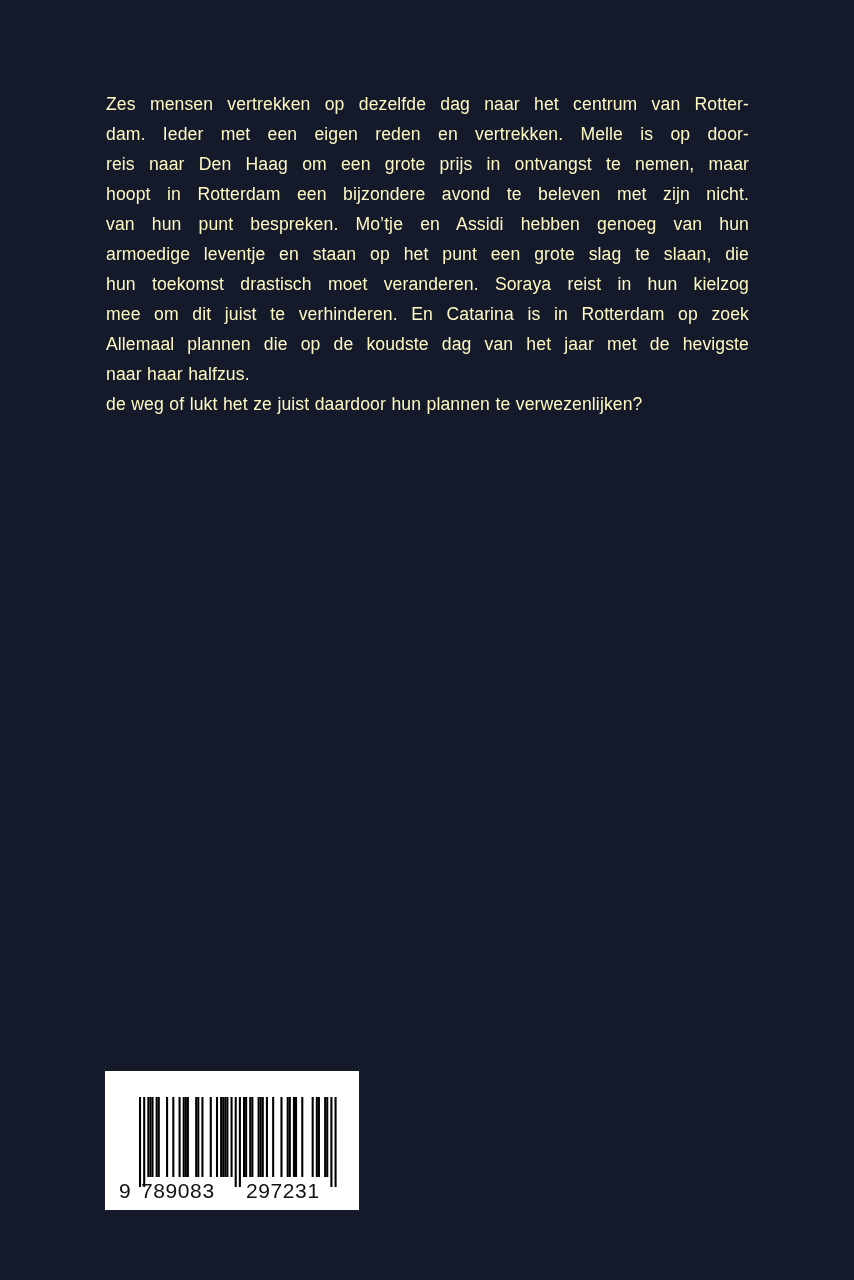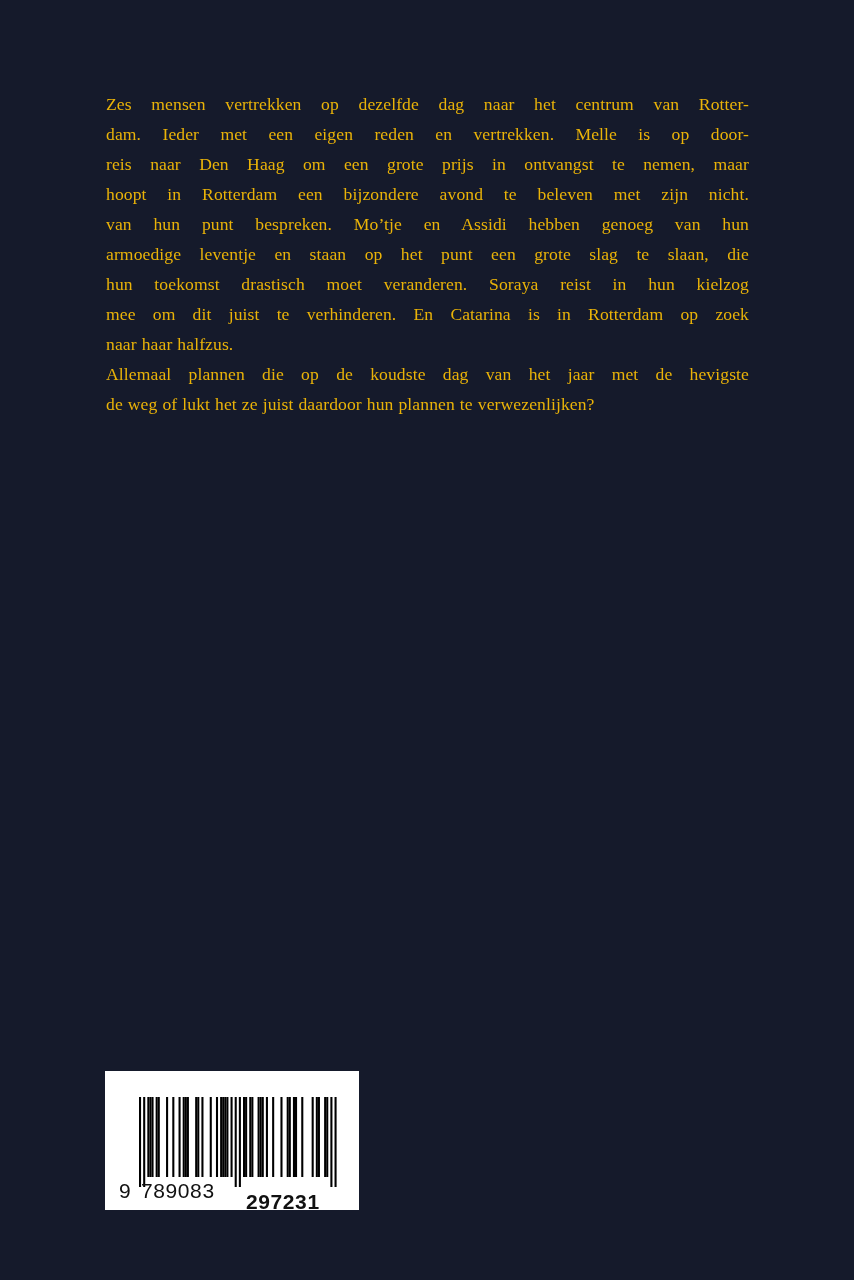--- a/index.html
+++ b/index.html
@@ -11,22 +11,22 @@
       height: 1280px;
       background: #151a2b;
       position: relative;
       overflow: hidden;
     }
     .blurb {
       position: absolute;
       left: 106px;
       top: 89px;
       width: 643px;
-      color: #eab308;
-      font-family: Liberation Serif, serif;
+      color: #fef9c3;
+      font-family: Liberation Sans, sans-serif;
       font-size: 17.6px;
       line-height: 30px;
       text-align: justify;
       letter-spacing: 0.1px;
       word-spacing: 0.5px;
     }
     .blurb .line {
       display: block;
       height: 30px;
       white-space: nowrap;
@@ -62,22 +62,22 @@
 
 <div class="blurb" id="blurb">
     <span class="line">Zes mensen vertrekken op dezelfde dag naar het centrum van Rotter-</span>
     <span class="line">dam. Ieder met een eigen reden en vertrekken. Melle is op door-</span>
     <span class="line">reis naar Den Haag om een grote prijs in ontvangst te nemen, maar</span>
     <span class="line">hoopt in Rotterdam een bijzondere avond te beleven met zijn nicht.</span>
     <span class="line">van hun punt bespreken. Mo’tje en Assidi hebben genoeg van hun</span>
     <span class="line">armoedige leventje en staan op het punt een grote slag te slaan, die</span>
     <span class="line">hun toekomst drastisch moet veranderen. Soraya reist in hun kielzog</span>
     <span class="line">mee om dit juist te verhinderen. En Catarina is in Rotterdam op zoek</span>
+    <span class="line">Allemaal plannen die op de koudste dag van het jaar met de hevigste</span>
     <span class="line last">naar haar halfzus.</span>
-    <span class="line">Allemaal plannen die op de koudste dag van het jaar met de hevigste</span>
     <span class="line last">de weg of lukt het ze juist daardoor hun plannen te verwezenlijken?</span>
   </div>
 
 <div class="barcode-box">
   <svg class="barcode-svg" id="barcode-svg" width="254" height="139">
       <rect x="34.00" y="26" width="2.08" height="90" fill="#000"></rect>
       <rect x="38.16" y="26" width="2.08" height="90" fill="#000"></rect>
       <rect x="42.32" y="26" width="2.08" height="80" fill="#000"></rect>
       <rect x="44.40" y="26" width="2.08" height="80" fill="#000"></rect>
       <rect x="46.48" y="26" width="2.08" height="80" fill="#000"></rect>
@@ -119,14 +119,14 @@
       <rect x="206.64" y="26" width="2.08" height="80" fill="#000"></rect>
       <rect x="210.80" y="26" width="2.08" height="80" fill="#000"></rect>
       <rect x="212.88" y="26" width="2.08" height="80" fill="#000"></rect>
       <rect x="219.12" y="26" width="2.08" height="80" fill="#000"></rect>
       <rect x="221.20" y="26" width="2.08" height="80" fill="#000"></rect>
       <rect x="225.36" y="26" width="2.08" height="90" fill="#000"></rect>
       <rect x="229.52" y="26" width="2.08" height="90" fill="#000"></rect>
     </svg>
   <span class="bc-digit" style="left:14px; top:109px;">9</span>
   <span class="bc-digit" style="left:36px; top:109px; letter-spacing:0.6px;">789083</span>
-  <span class="bc-digit" style="left:141px; top:120px; letter-spacing:0.6px;font-weight:bold;">297231</span>
+  <span class="bc-digit" style="left:141px; top:109px; letter-spacing:0.6px;">297231</span>
 </div>
 
 </body></html>

